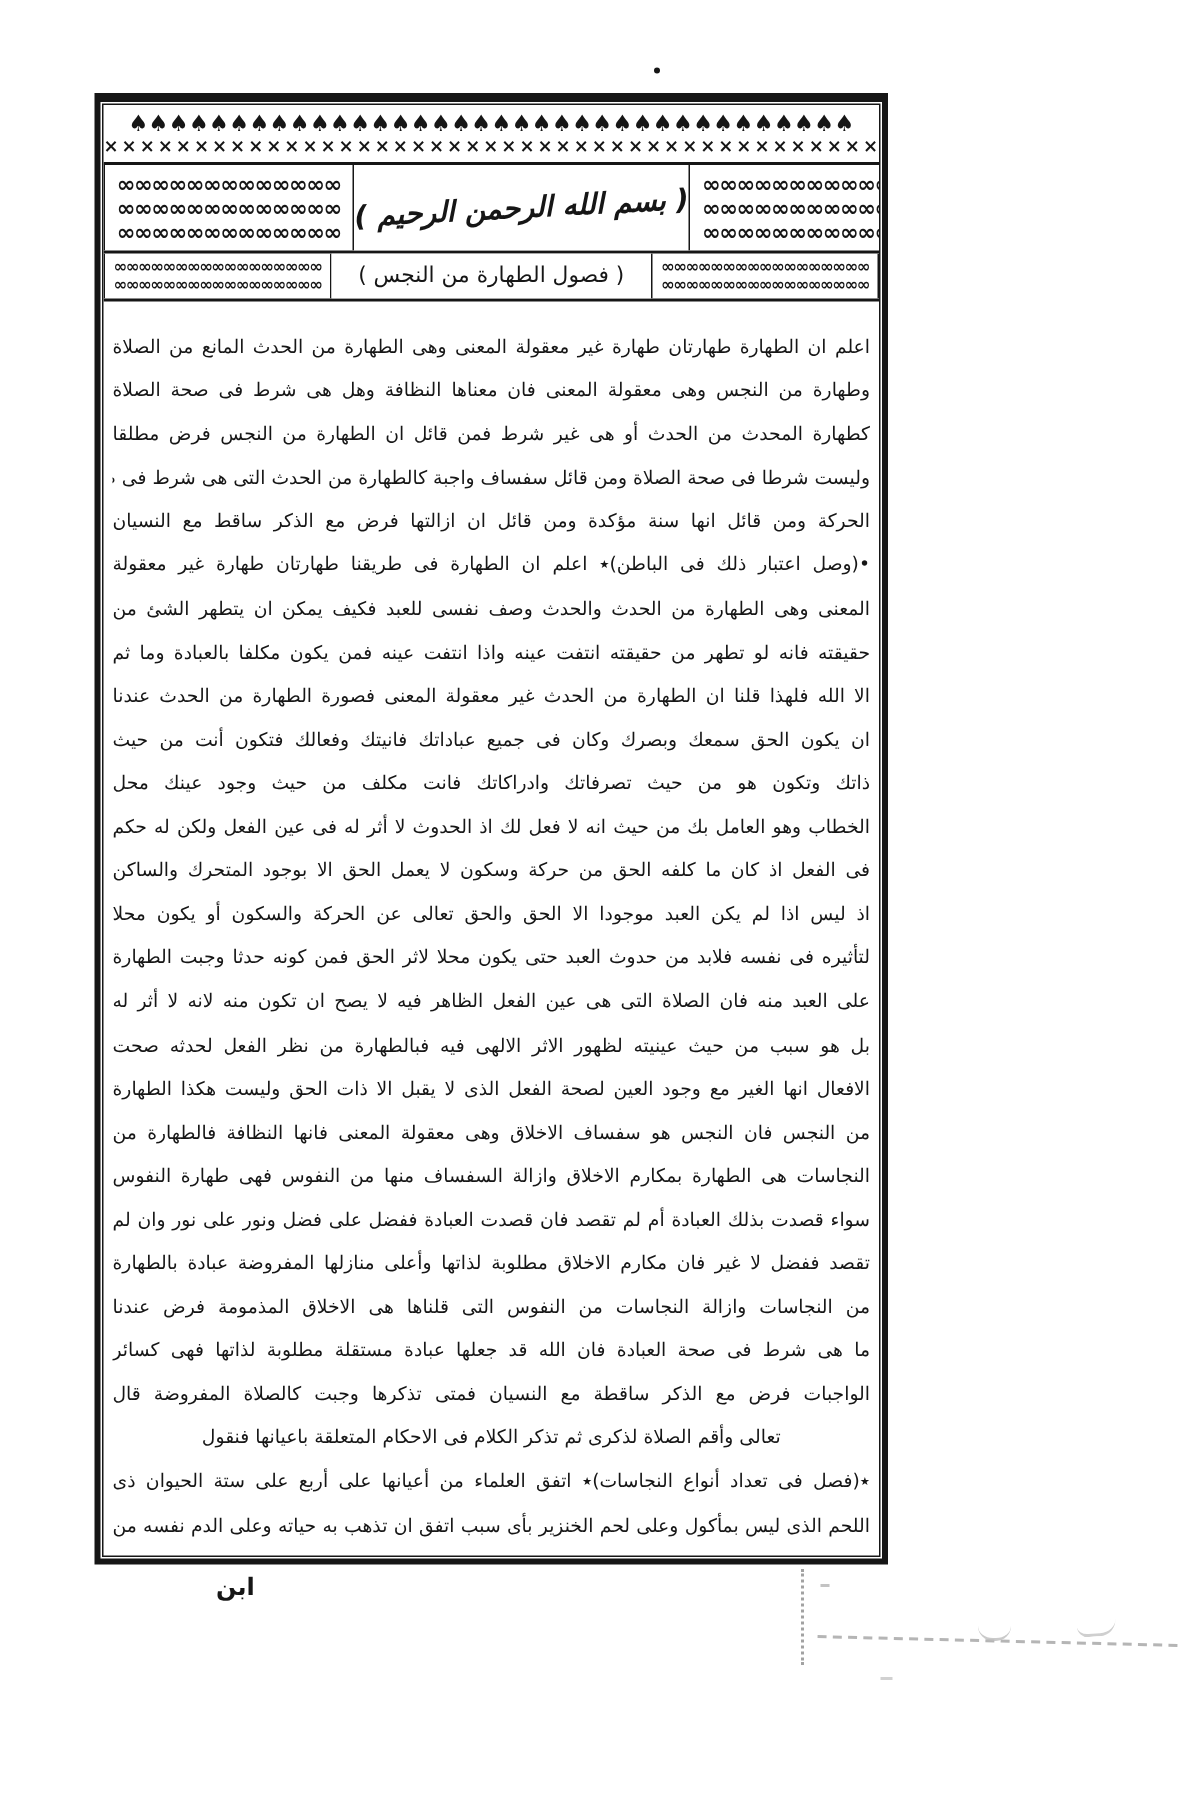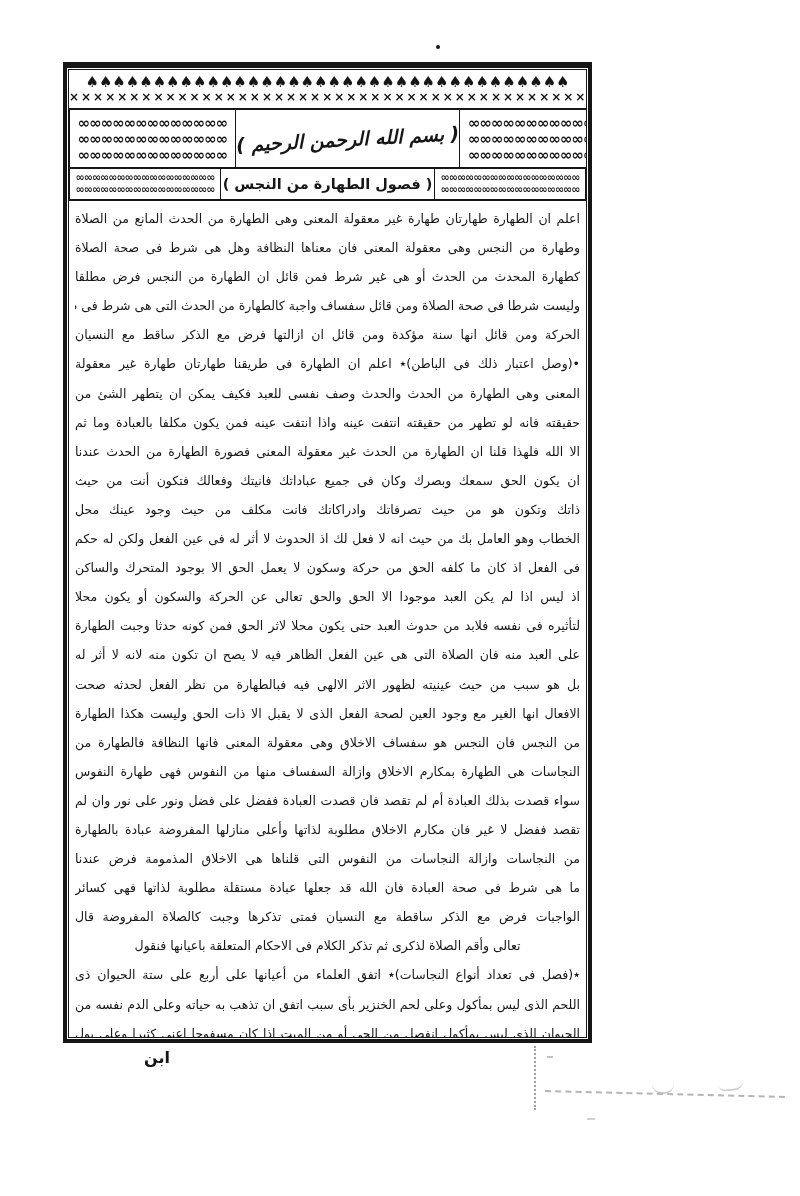--- a/index.html
+++ b/index.html
@@ -44,25 +44,25 @@
   .panel-row.small{font-size:11px;line-height:12px;}
   .cartouche{
     flex:1;display:flex;align-items:center;justify-content:center;
     background:#fff;direction:rtl;
   }
   .bismillah-text{
     font-size:19px;font-weight:bold;font-style:italic;
     transform:rotate(-3deg);white-space:nowrap;
   }
   .section-text{
-    font-size:14.5px;font-weight:bold;white-space:nowrap;
+    font-size:14.5px;font-weight:normal;white-space:nowrap;
   }
   
   .text-block{
-    flex:1;direction:rtl;padding:3px 6px 0 6px;overflow:hidden;
+    flex:1;direction:rtl;padding:3px 6px 0 6px;overflow:hidden;margin-top:12px;
   }
   .tline{
     height:29.1px;line-height:29.1px;font-size:12.5px;
     white-space:nowrap;overflow:hidden;
     text-align:justify;text-align-last:justify;
     color:#161616;
   }
   .tline.center{text-align-last:center;text-align:center;}
   
   .catchword{

